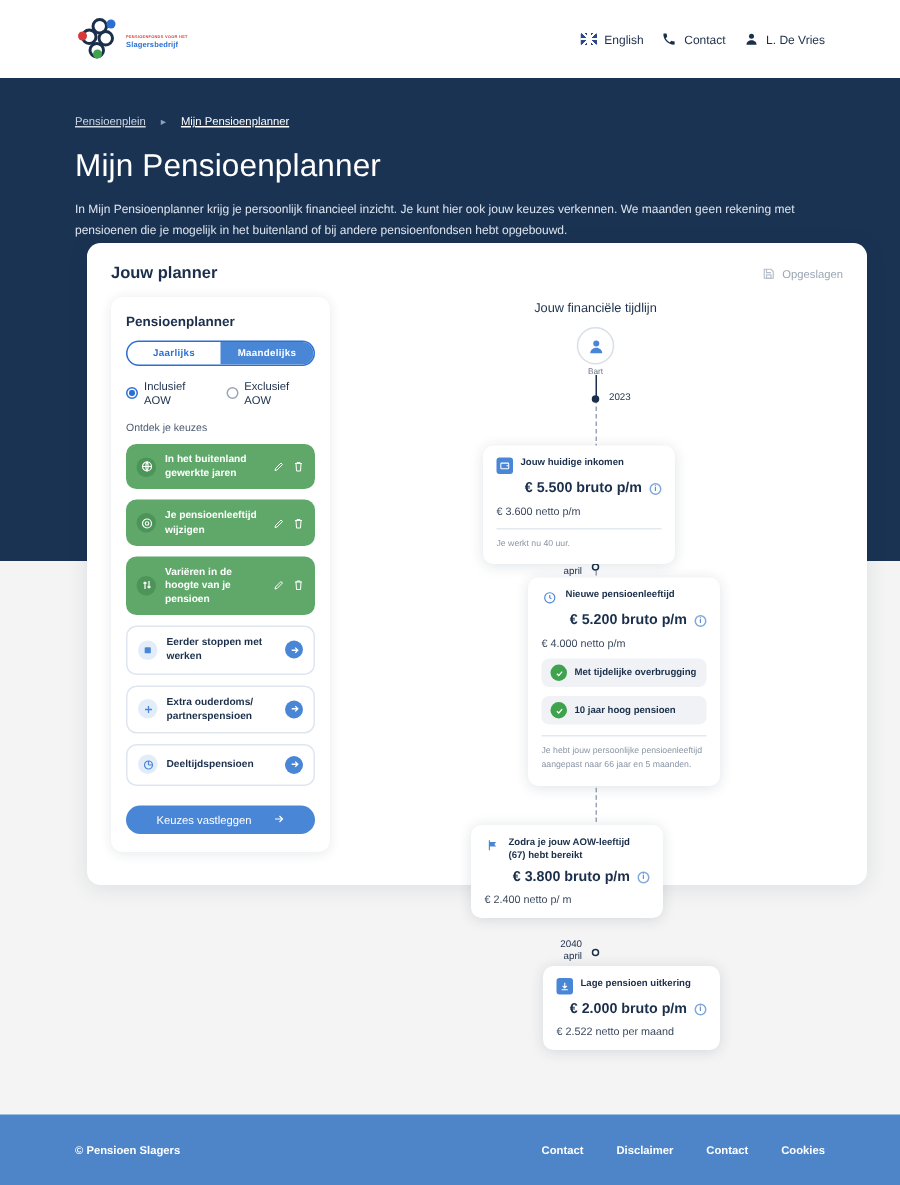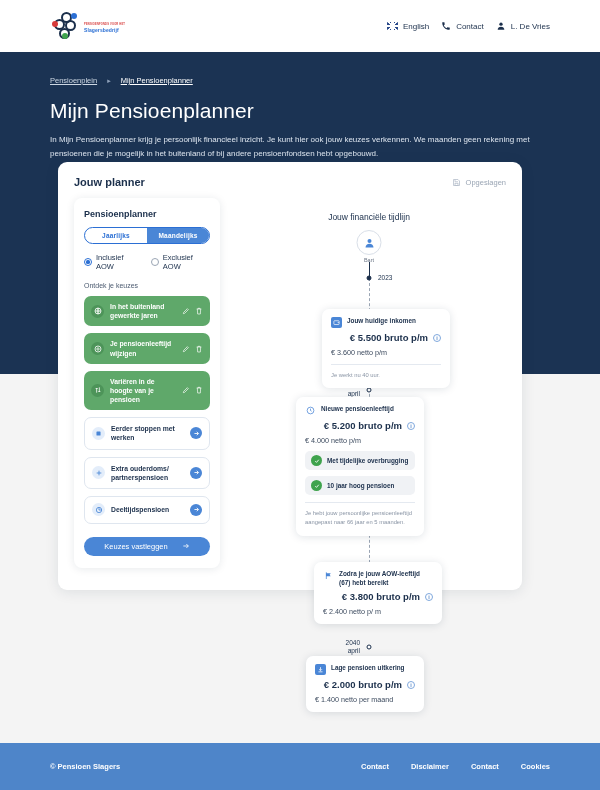--- a/index.html
+++ b/index.html
@@ -73,21 +73,21 @@
     margin: 14px 0 10px 0; letter-spacing: .1px;
   }
   .hero-desc {
     color: #dde5ef; font-size: 8px; line-height: 1.75;
     max-width: 480px;
   }
 
   
   .planner {
     position: absolute; left: 58px; top: 162px;
-    width: 464px; background: #fff; border-radius: 9px;
+    width: 520px; background: #fff; border-radius: 9px;
     box-shadow: 0 2px 14px rgba(16,35,60,.10);
     padding: 14px 16px 22px 16px;
   }
   .planner-head { display: flex; align-items: center; }
   .planner-title { font-size: 11px; font-weight: 700; color: #1b2f4b; }
   .saved {
     margin-left: auto; display: flex; align-items: center; gap: 5px;
     font-size: 7.5px; color: #9aa5b4;
   }
   .planner-body { display: flex; gap: 12px; margin-top: 10px; }
@@ -144,21 +144,21 @@
     display: flex; align-items: center; justify-content: center; flex: none;
   }
   .cta {
     margin-top: 13px; width: 100%; height: 19px; border: none;
     border-radius: 10px; background: #4a86d6; color: #fff;
     font-size: 7.5px; font-family: inherit; cursor: pointer;
     display: flex; align-items: center; justify-content: center; gap: 14px;
   }
 
   
-  .timeline { flex: 1; position: relative; margin-top: 12px; }
+  .timeline { flex: 1; position: relative; }
   .tl-title {
     text-align: center; font-size: 8.5px; color: #1b2f4b;
     margin-top: 2px; margin-bottom: 8px;
   }
   .avatar-wrap {
     position: absolute; left: 50%; transform: translateX(-50%);
     top: 20px; display: flex; flex-direction: column; align-items: center;
   }
   .avatar {
     width: 25px; height: 25px; border-radius: 50%;
@@ -543,21 +543,21 @@
               <svg width="7" height="7" viewBox="0 0 24 24" fill="none" stroke="#fff" stroke-width="2.6">
                 <path d="M12 4v11M7 11l5 5 5-5M5 20h14"></path>
               </svg>
             </span>
             <span class="tcard-title">Lage pensioen uitkering</span>
           </div>
           <div class="amt">
             <span>€ 2.000 bruto p/m</span>
             <span class="info">i</span>
           </div>
-          <div class="net">€ 1.400 netto per maand</div>
+          <div class="net">€ 2.522 netto per maand</div>
         </div>
 
       </div>
     </div>
   </div>
 
   <div class="footer">
     <div class="copy">© Pensioen Slagers</div>
     <div class="flinks">
       <a href="#">Contact</a>

